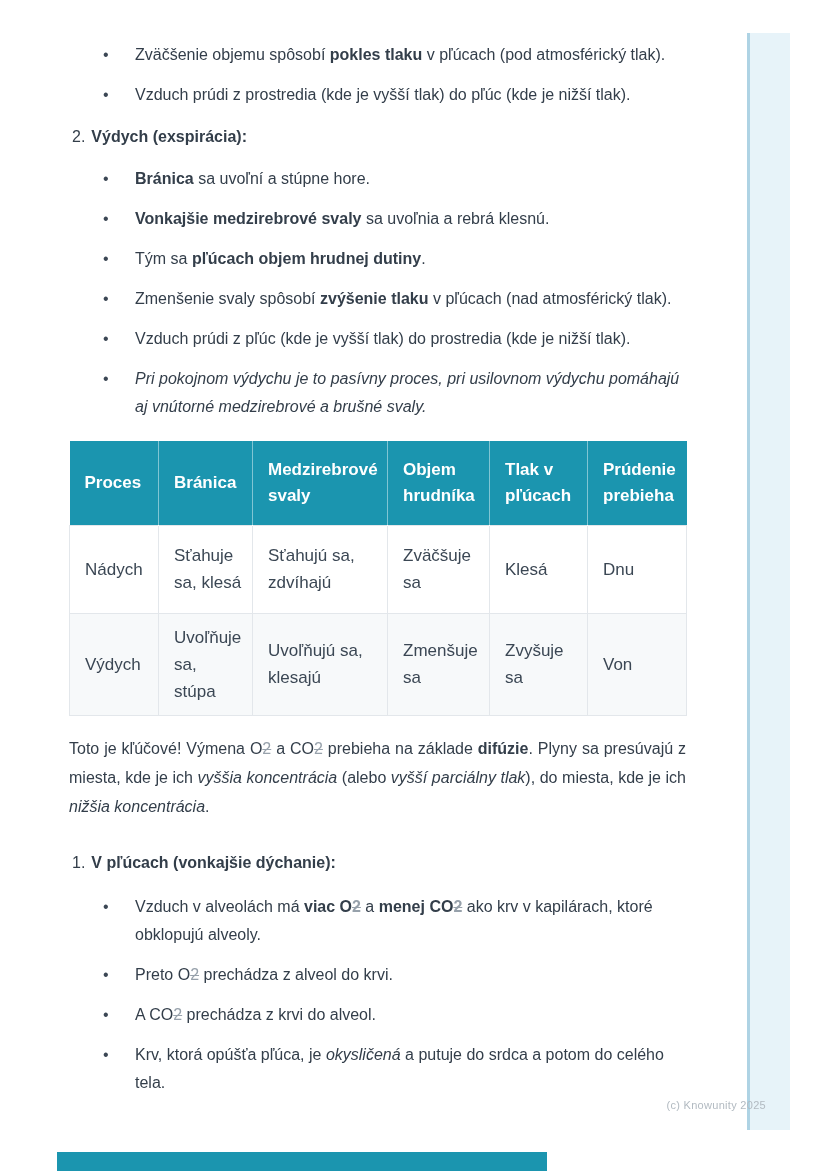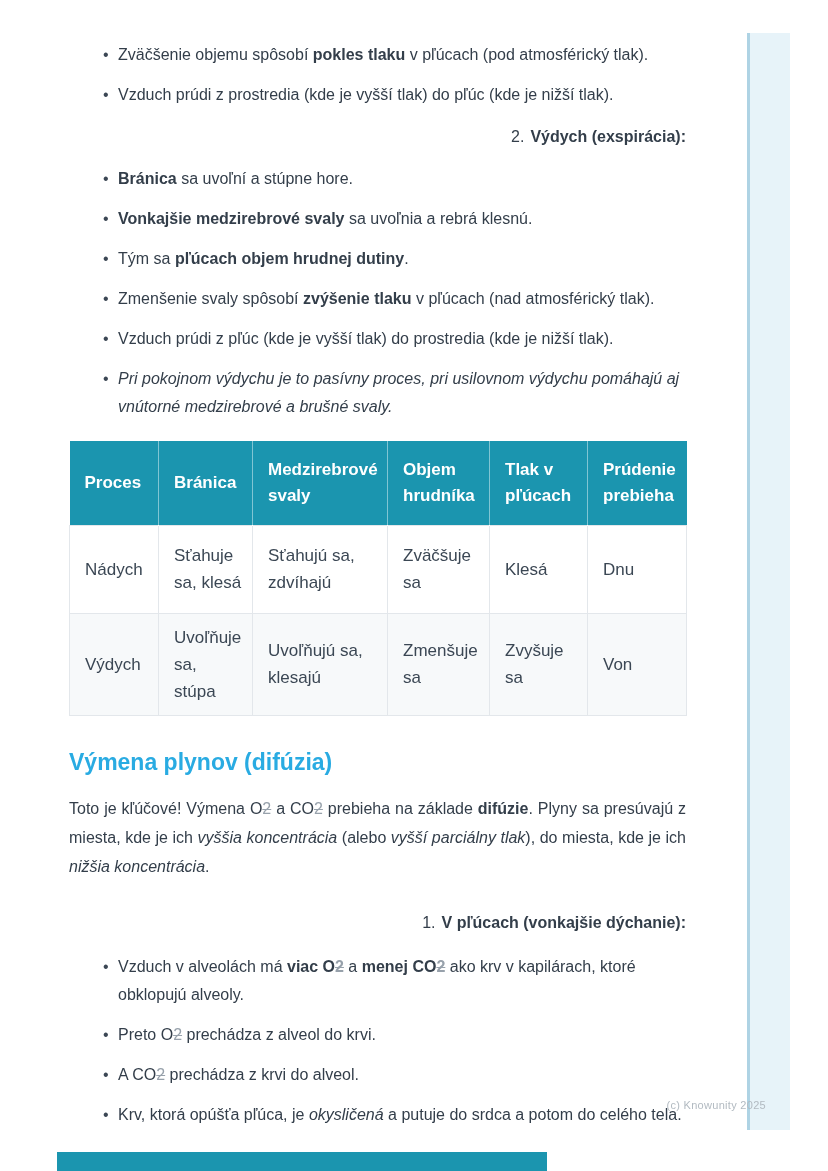--- a/index.html
+++ b/index.html
@@ -39,27 +39,26 @@
     width:617px;
     margin-bottom:12px;
     line-height:28px;
   }
   .bullet .dot {
     flex:none;
     width:15px;
     margin-left:34px;
     color:#3b4754;
   }
-  .bullet .btxt { flex:1; max-width:568px; }
+  .bullet .btxt { flex:1; max-width:568px;margin-left:17px; }
   .numline {
     width:617px;
     padding-left:3px;
     margin:14px 0 14px 0;
     line-height:28px;
-    text-align:right;
   }
   .numline .num { margin-right:6px; }
   .numline .ntitle { font-weight:700; }
   .b { font-weight:700; }
   .i { font-style:italic; }
   .strike { color:#97a1ab; text-decoration:line-through; }
   table.resp {
     width:617px;
     border-collapse:collapse;
     table-layout:fixed;
@@ -198,21 +197,20 @@
           <td>Výdych</td>
           <td>Uvoľňuje sa, stúpa</td>
           <td>Uvoľňujú sa, klesajú</td>
           <td>Zmenšuje sa</td>
           <td>Zvyšuje sa</td>
           <td>Von</td>
         </tr>
       </tbody>
     </table>
 
-    <h2 class="diff-heading">Výmena plynov (difúzia)</h2>
 
     <p class="para"><span>Toto je kľúčové! Výmena O</span><span class="strike">2</span><span> a CO</span><span class="strike">2</span><span> prebieha na základe </span><span class="b">difúzie</span><span>. Plyny sa presúvajú z miesta, kde je ich </span><span class="i">vyššia koncentrácia</span><span> (alebo </span><span class="i">vyšší parciálny tlak</span><span>), do miesta, kde je ich </span><span class="i">nižšia koncentrácia</span><span>.</span></p>
 
     <div class="numline lungs">
       <span class="num">1.</span><span class="ntitle">V pľúcach (vonkajšie dýchanie):</span>
     </div>
 
     <div class="bullet">
       <span class="dot">•</span>
       <span class="btxt"><span>Vzduch v alveolách má </span><span class="b">viac O</span><span class="b strike">2</span><span> a </span><span class="b">menej CO</span><span class="b strike">2</span><span> ako krv v kapilárach, ktoré obklopujú alveoly.</span></span>

